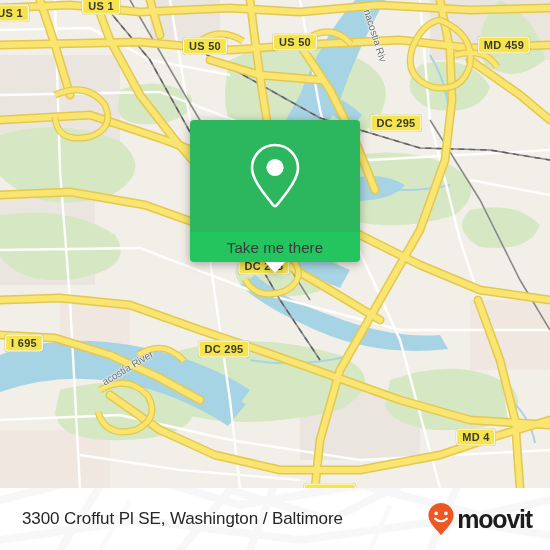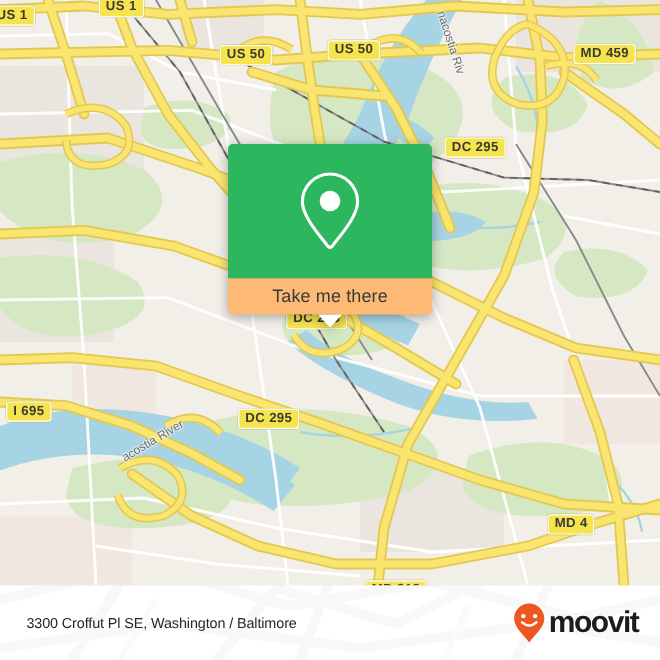--- a/index.html
+++ b/index.html
@@ -59,21 +59,21 @@
     filter:drop-shadow(0 2px 5px rgba(0,0,0,.32));
   }
   #card-top{
     height:112px;
     background:#2cb65d;
     border-radius:4px 4px 0 0;
     display:flex;align-items:center;justify-content:center;
   }
   #card-bottom{
     height:30px;
-    background:#fdba74;
+    background:#22c55e;
     border-radius:0 0 4px 4px;
     display:flex;align-items:center;justify-content:center;
     position:relative;
   }
   #card-bottom-label{
     font-size:15px;color:#3a3a3a;letter-spacing:.1px;
   }
   #card-tail{
     position:absolute;left:50%;top:100%;
     width:0;height:0;
@@ -93,21 +93,21 @@
     opacity:.10;
   }
   #footer-inner{
     position:relative;
     width:100%;height:100%;
     display:flex;align-items:center;justify-content:space-between;
     padding:0 18px 0 22px;
     box-sizing:border-box;
   }
   #address{
-    font-size:12px;color:#262626;white-space:nowrap;letter-spacing:-.1px;
+    font-size:17px;color:#262626;white-space:nowrap;letter-spacing:-.1px;
   }
   #brand{display:flex;align-items:center;gap:2px;}
   #brand-mark{width:28px;height:34px;display:block;}
   #brand-word{
     font-size:25px;color:#1c1c1c;font-weight:bold;letter-spacing:-1.2px;
     line-height:30px;
   }
 </style>
 </head>
 <body>

